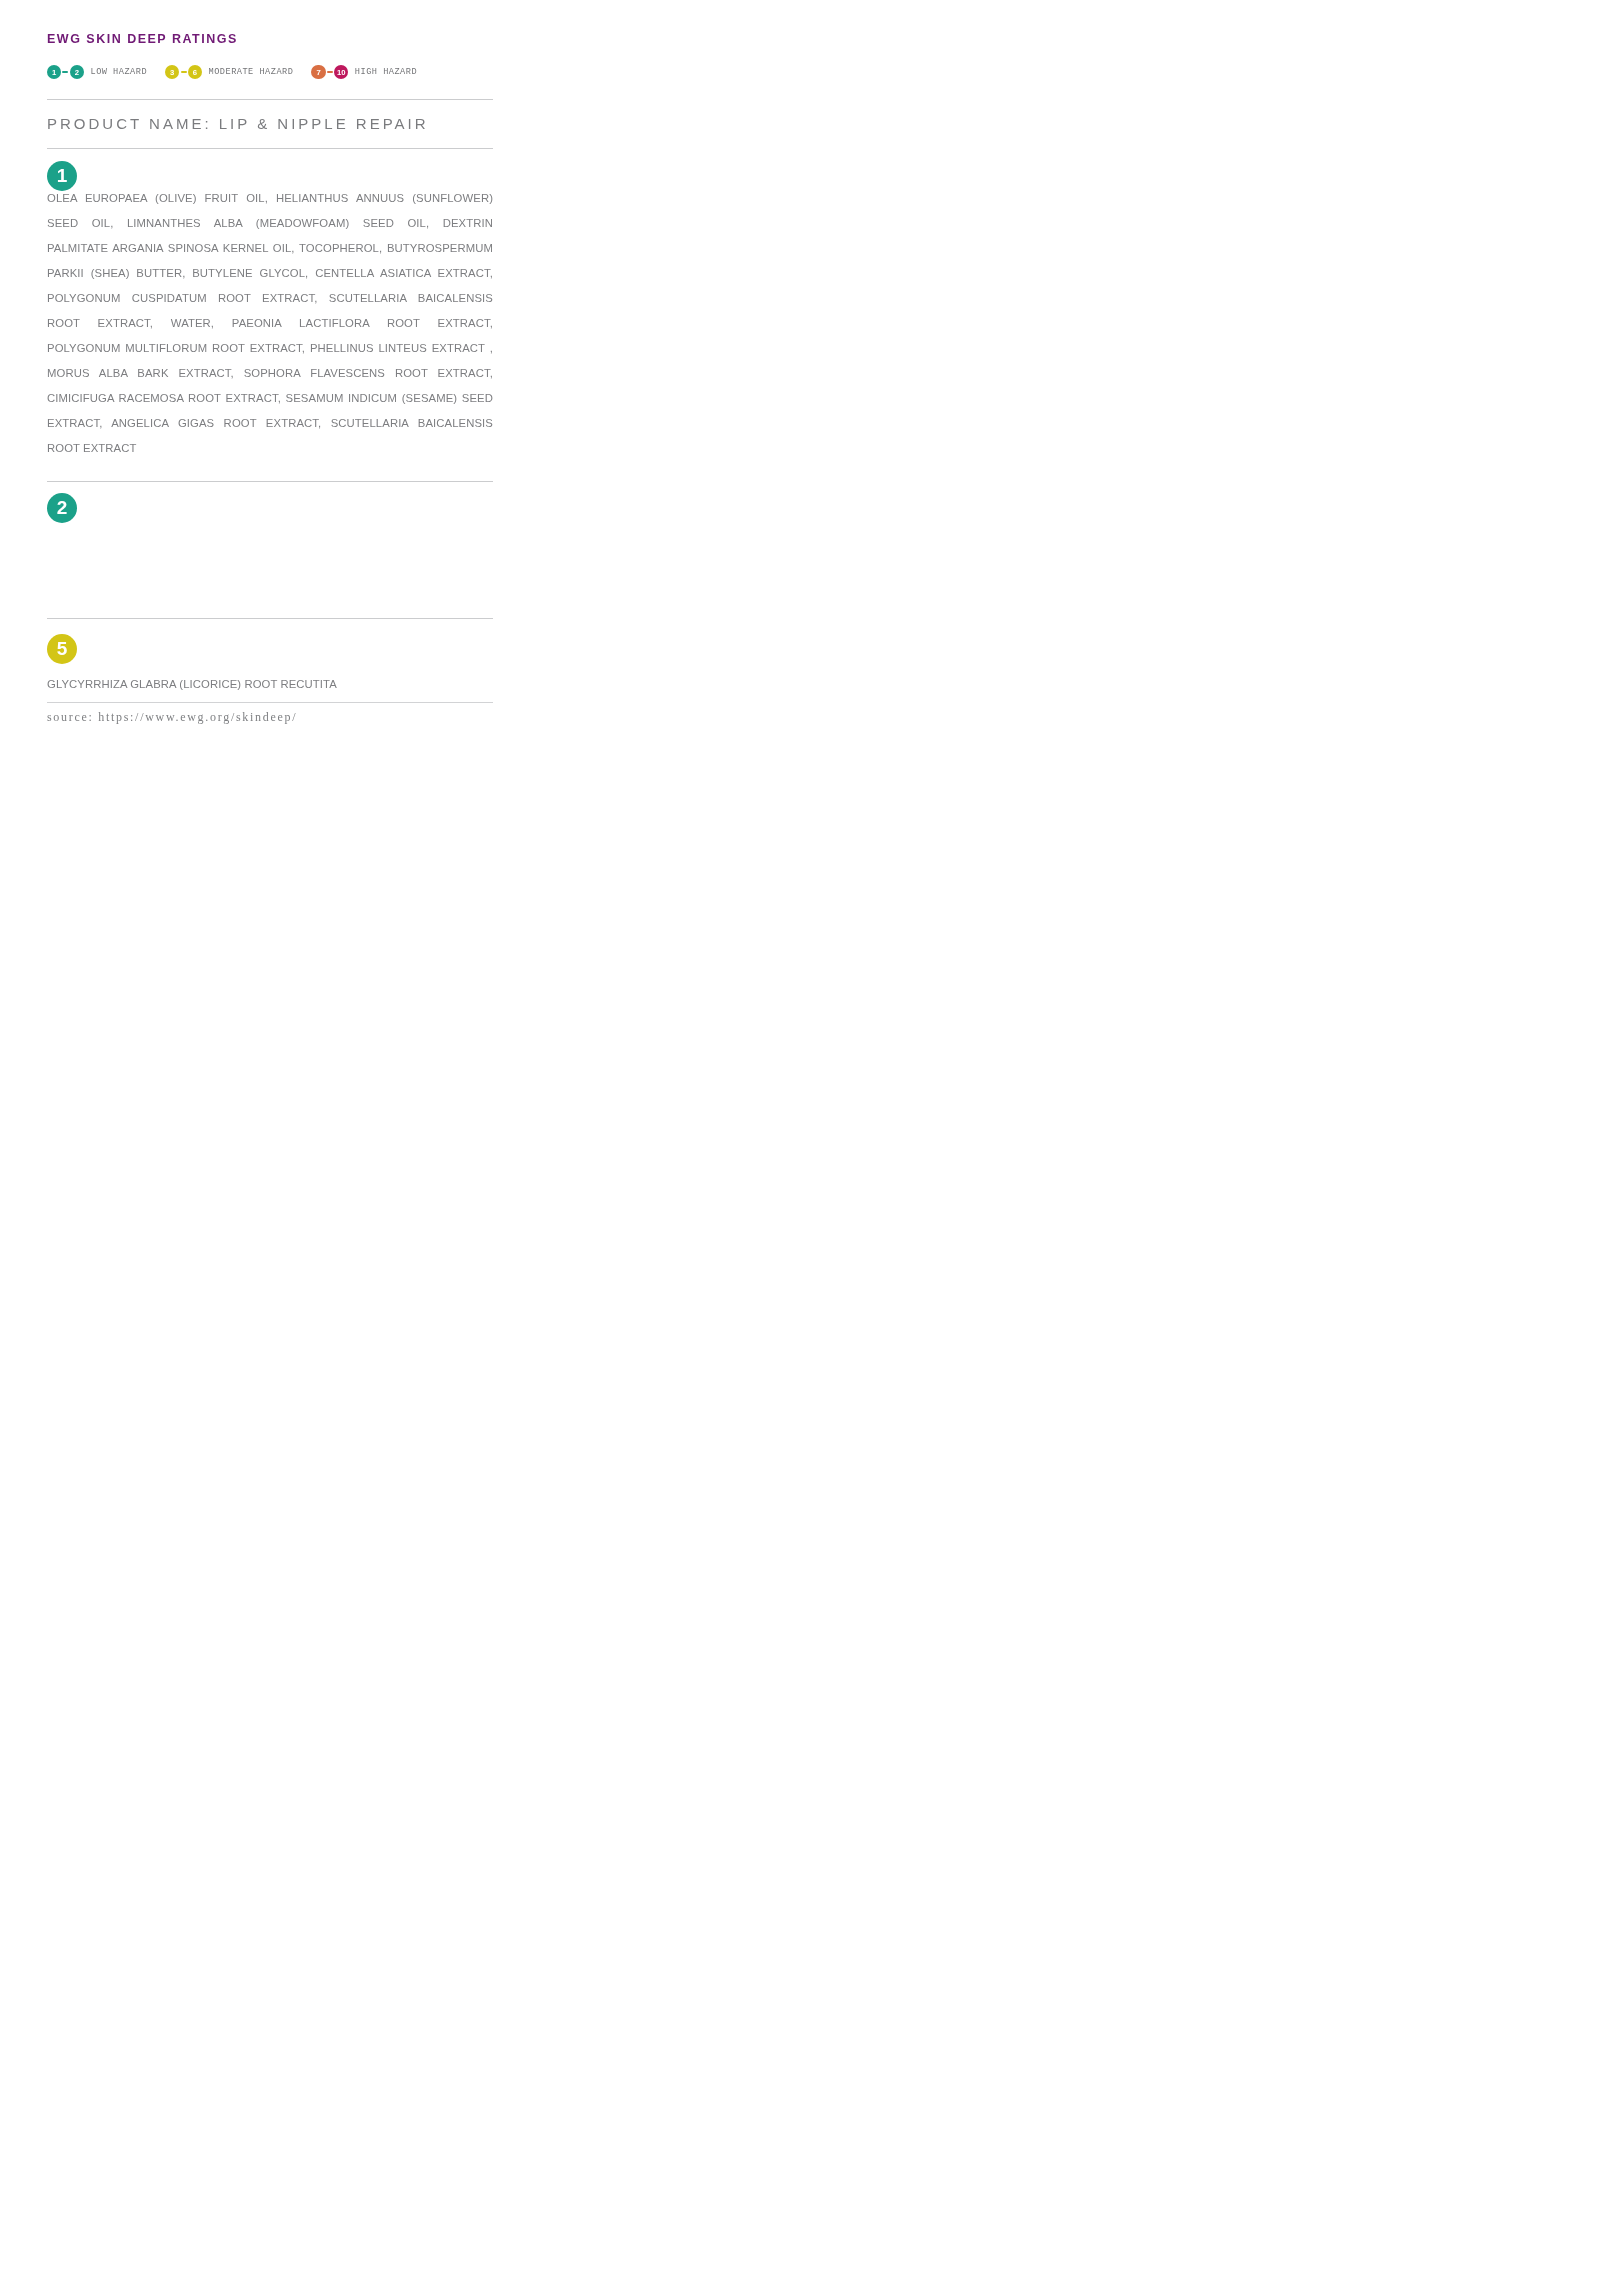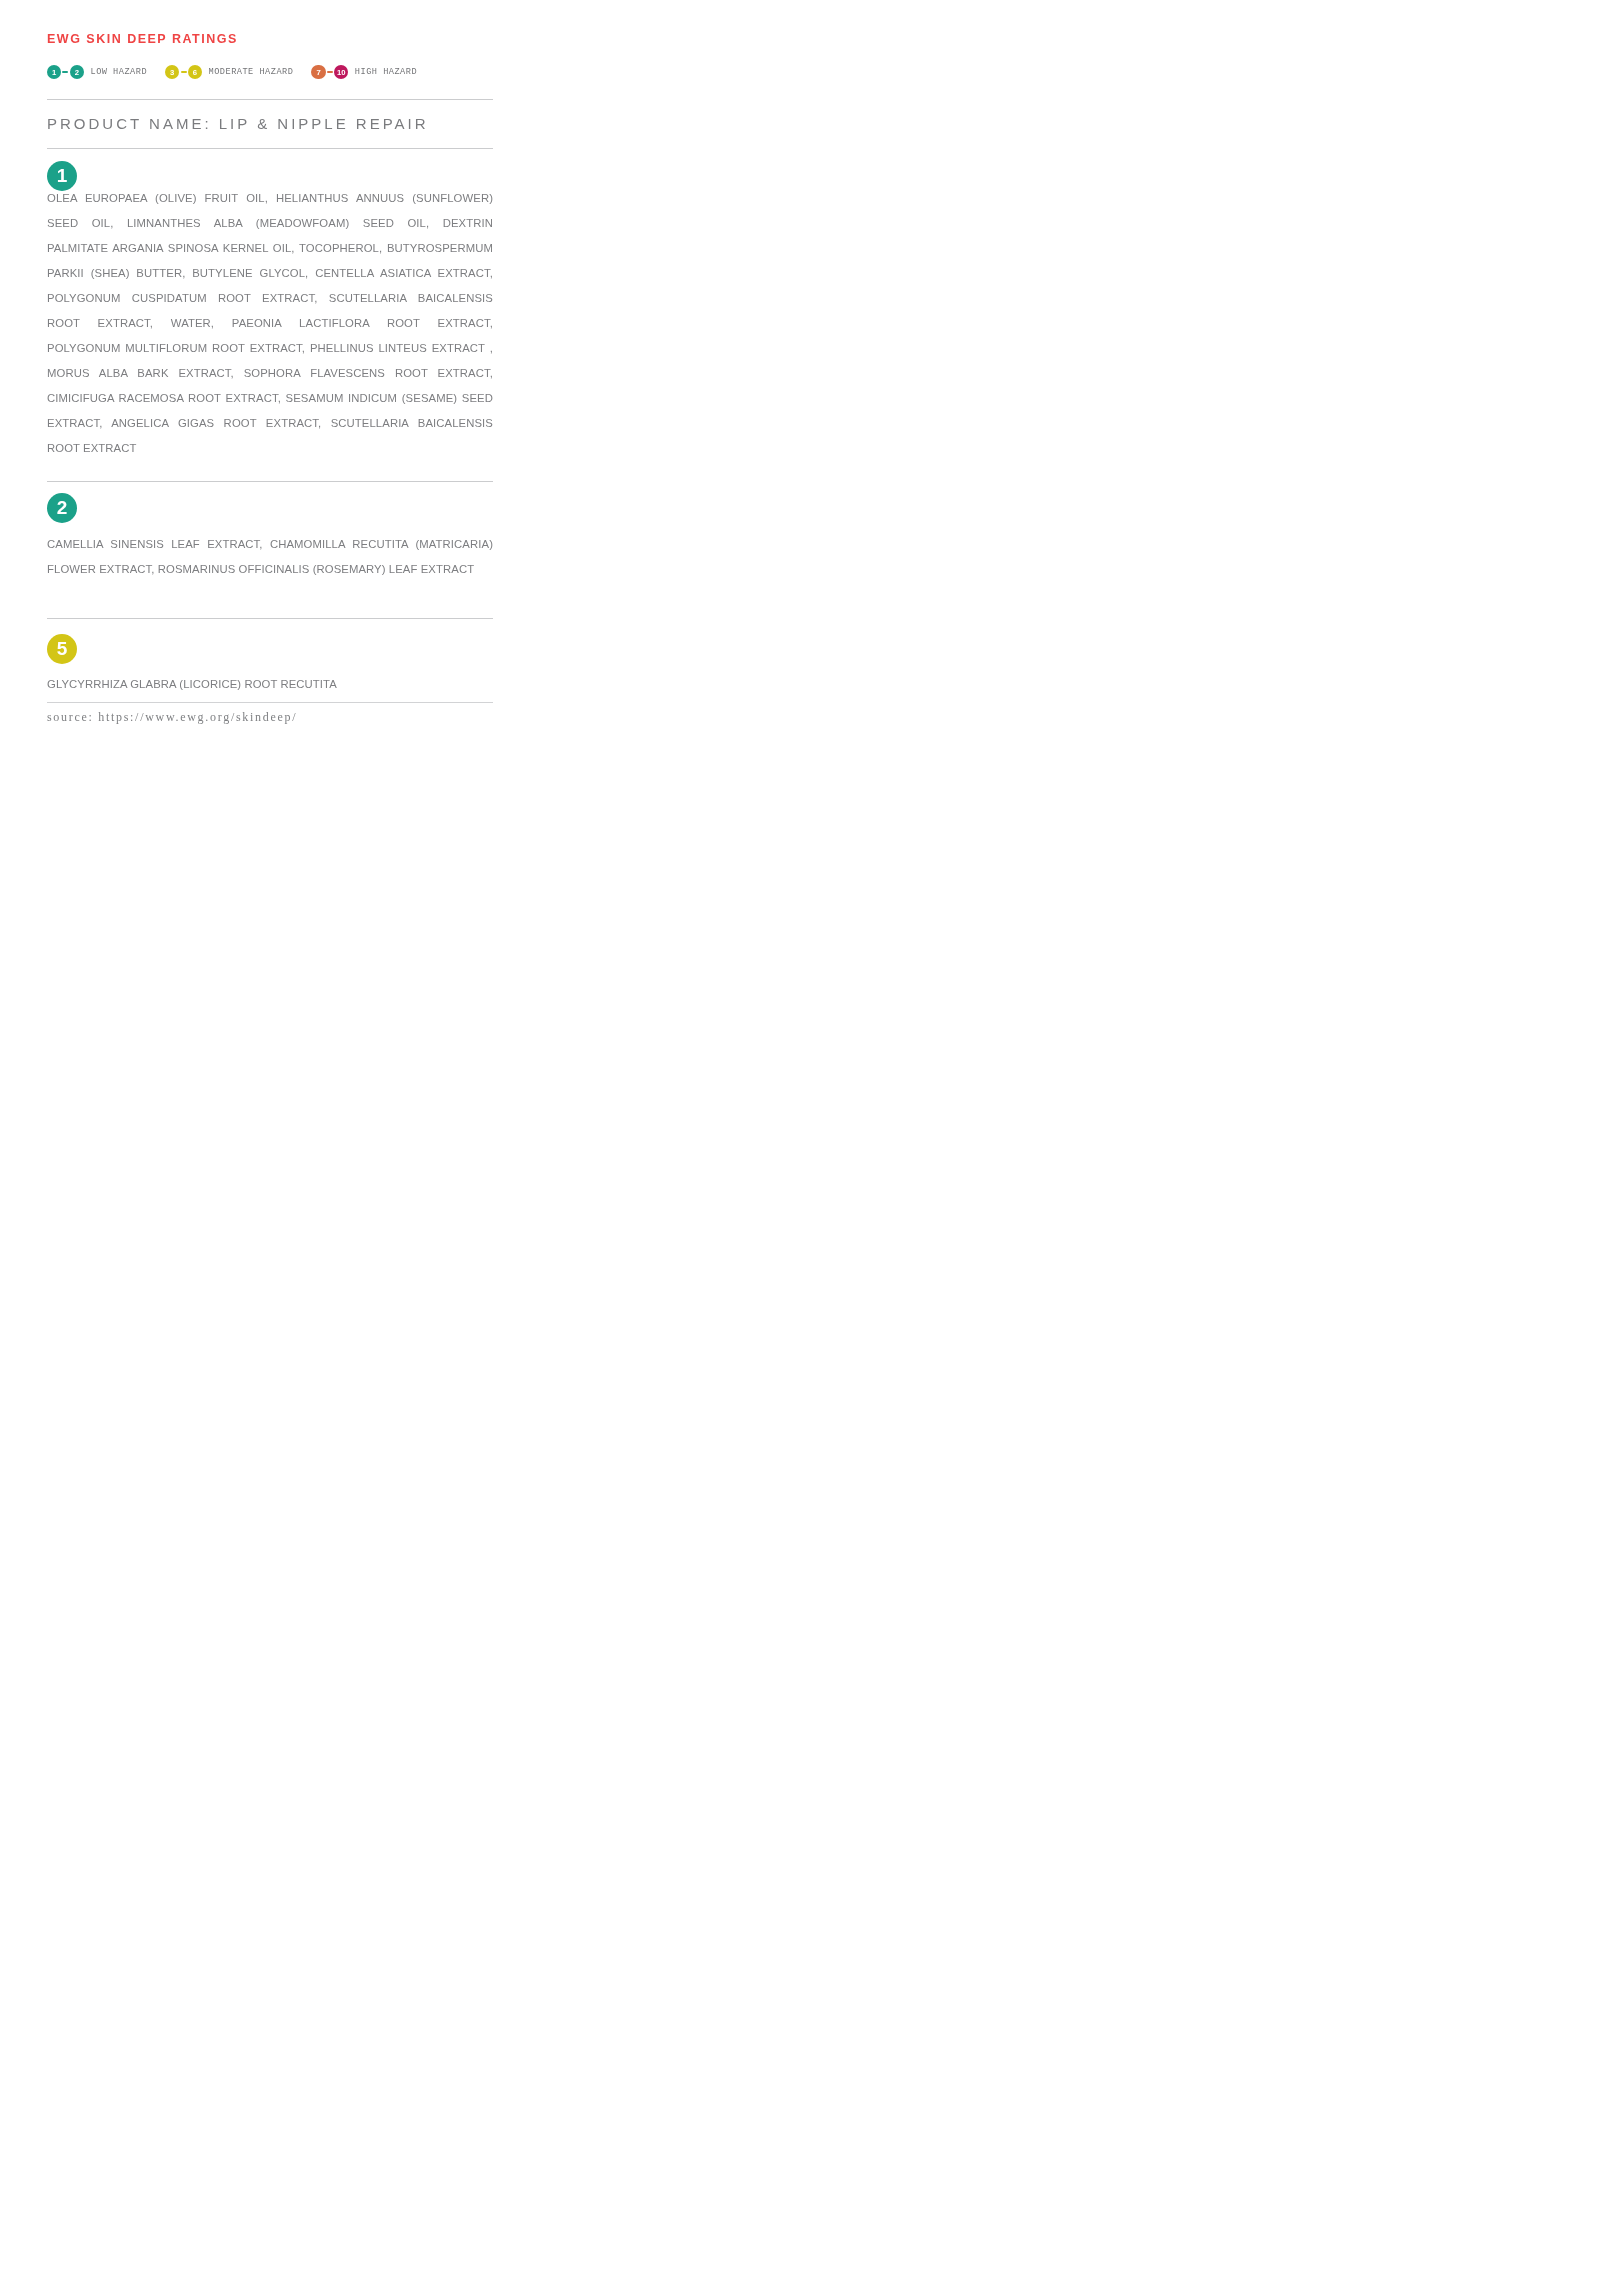--- a/index.html
+++ b/index.html
@@ -7,21 +7,21 @@
     position: relative;
     width: 536px;
     height: 765px;
     background: #ffffff;
     font-family: "Liberation Sans", sans-serif;
     overflow: hidden;
   }
   .title {
     position: absolute; left: 47px; top: 33px;
     font-size: 12.5px; line-height: 13px; font-weight: 700;
-    letter-spacing: 1.5px; color: #ef4444;
+    letter-spacing: 1.5px; color: #701a75;
   }
   .legend {
     position: absolute; left: 47px; top: 65px; width: 446px;
     display: flex; align-items: center; gap: 18px;
   }
   .legend-item { display: flex; align-items: center; }
   .lcircle {
     width: 14.3px; height: 14.3px; border-radius: 50%;
     color: #ffffff; font-size: 7.7px; font-weight: 700;
     display: flex; align-items: center; justify-content: center;
@@ -115,24 +115,20 @@
       <div class="jline">POLYGONUM MULTIFLORUM ROOT EXTRACT, PHELLINUS LINTEUS EXTRACT ,</div>
       <div class="jline">MORUS ALBA BARK EXTRACT, SOPHORA FLAVESCENS ROOT EXTRACT,</div>
       <div class="jline">CIMICIFUGA RACEMOSA ROOT EXTRACT, SESAMUM INDICUM (SESAME) SEED</div>
       <div class="jline">EXTRACT, ANGELICA GIGAS ROOT EXTRACT, SCUTELLARIA BAICALENSIS</div>
       <div>ROOT EXTRACT</div>
     </div>
 
   <div class="divider d3"></div>
 
   <div class="badge b2" style="background: rgb(27, 161, 137);">2</div>
-  <div class="para p2">
-      <div class="jline">CAMELLIA SINENSIS LEAF EXTRACT, CHAMOMILLA RECUTITA (MATRICARIA)</div>
-      <div>FLOWER EXTRACT, ROSMARINUS OFFICINALIS (ROSEMARY) LEAF EXTRACT</div>
-    </div>
 
   <div class="divider d4"></div>
 
   <div class="badge b5" style="background: rgb(211, 197, 22);">5</div>
   <div class="para p5">
       <div>GLYCYRRHIZA GLABRA (LICORICE) ROOT RECUTITA</div>
     </div>
 
   <div class="divider d5"></div>
 

